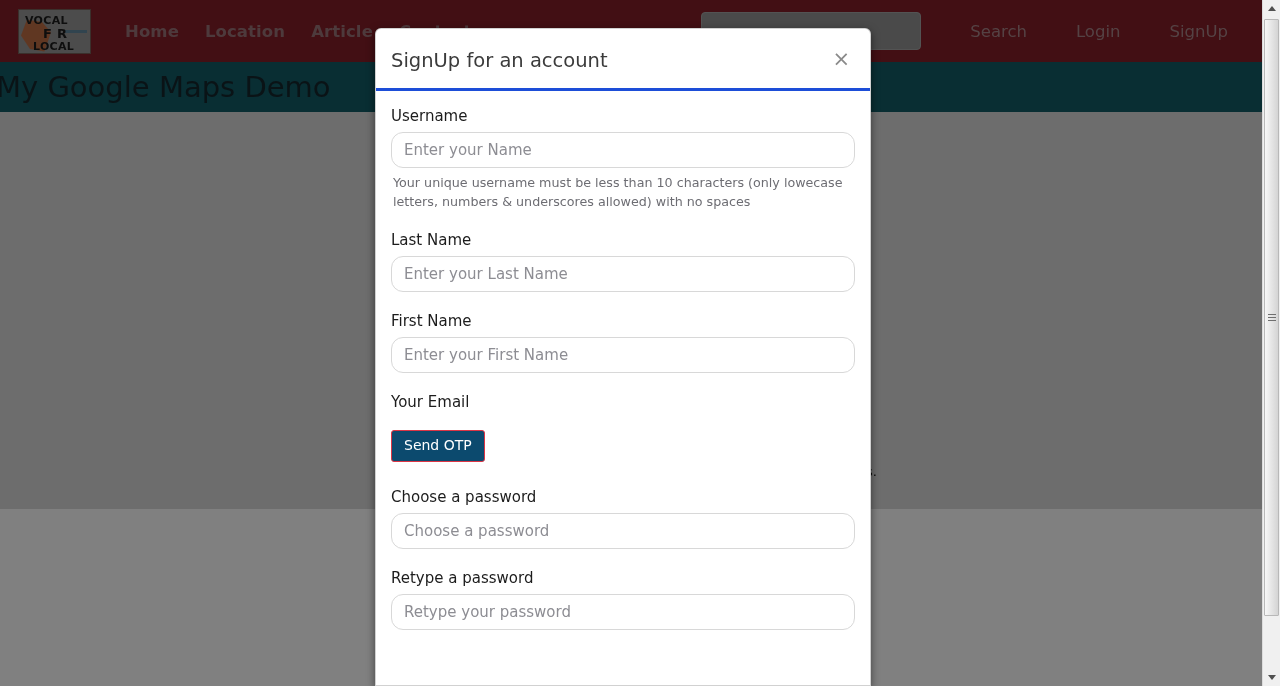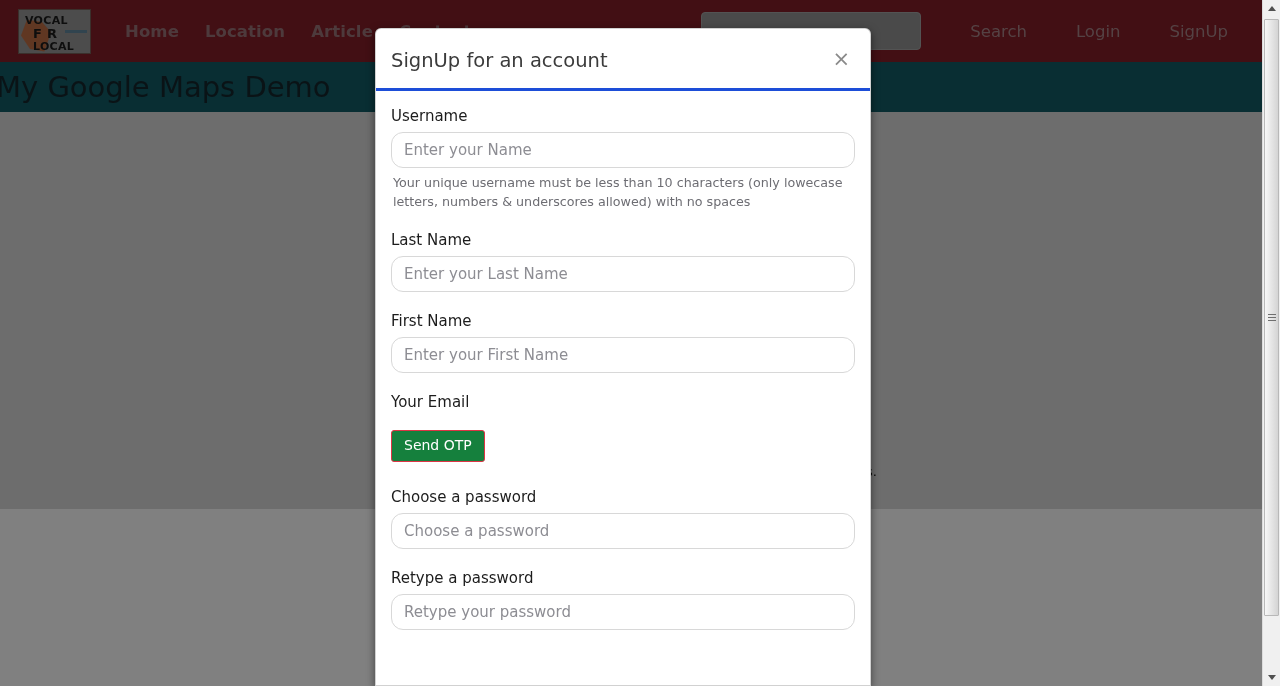--- a/index.html
+++ b/index.html
@@ -212,21 +212,21 @@
   .help-text {
     margin: 6px 0 0 2px;
     font-size: 12.7px;
     color: #6d6d73;
     line-height: 1.45;
     max-width: 460px;
   }
 
   .btn-otp {
     margin-top: 12px;
-    background: #15803d;
+    background: #0c4a6e;
     border: 1px solid #dc3545;
     color: #fff;
     font-size: 14px;
     padding: 7px 12px;
     border-radius: 3px;
     cursor: pointer;
     font-family: "DejaVu Sans", "Liberation Sans", sans-serif;
     line-height: 1.1;
   }
 
@@ -296,21 +296,21 @@
   }
   .logo-t1, .logo-t2, .logo-t3 {
     position: absolute;
     left: 6px;
     font-weight: bold;
     color: #1a1a1a;
     letter-spacing: .3px;
     line-height: 1;
   }
   .logo-t1 { top: 5px; font-size: 11px; }
-  .logo-t2 { top: 17px; left: 14px; font-size: 13px; }
+  .logo-t2 { top: 17px; left: 24px; font-size: 13px; }
   .logo-t3 { top: 31px; left: 14px; font-size: 11px; }
   .logo-arrow {
     position: absolute;
     right: 3px; top: 20px;
     width: 22px; height: 3px;
     background: #5b7f93;
   }
 </style>
 </head>
 <body>

